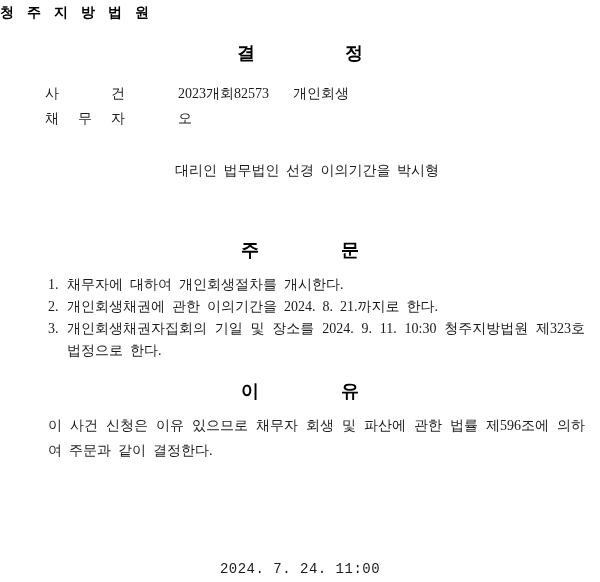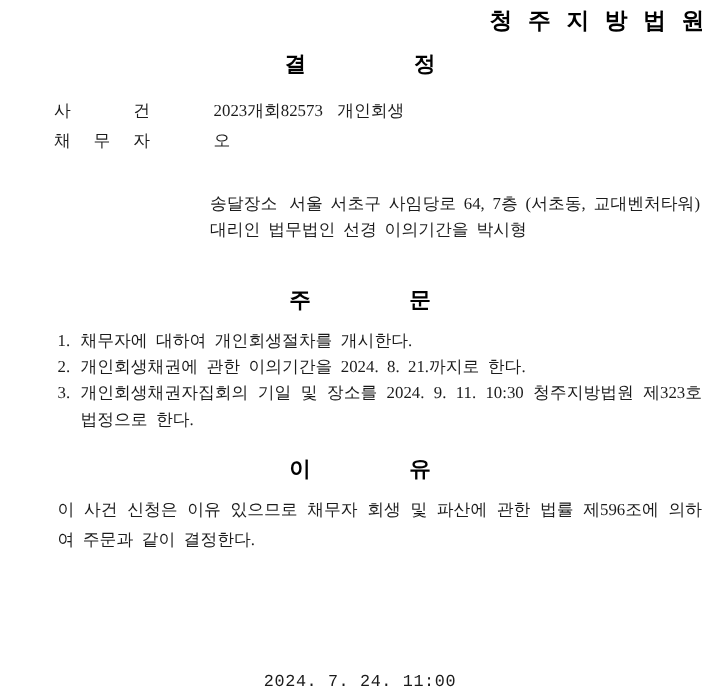--- a/index.html
+++ b/index.html
@@ -11,27 +11,26 @@
     color: #1b1b1b;
     font-family: "Liberation Serif", serif;
     font-size: 14px;
     overflow: hidden;
   }
 
   
   .court-title {
     position: absolute;
     top: 4px; left: 0; right: 0;
-    text-align: right;
+    text-align: left;
     font-family: "Liberation Sans", sans-serif;
     font-weight: 700;
-    font-size: 19px;
+    font-size: 14px;
     color: #000000;
     letter-spacing: 13px;
-    padding-left: 13px; 
   }
   .pair-heading {
     position: absolute;
     left: 0; right: 0;
     display: flex;
     justify-content: center;
     column-gap: 82px;
     font-family: "Liberation Sans", sans-serif;
     font-weight: 700;
     font-size: 18px;
@@ -54,21 +53,21 @@
   .case-label {
     display: flex;
     justify-content: space-between;
     width: 80px;
   }
   .case-value {
     position: absolute;
     left: 133px; top: 0;
     white-space: nowrap;
   }
-  .case-type { margin-left: 12px; }
+  .case-type { margin-left: 24px; }
 
   
   .party-details {
     position: absolute;
     left: 175px; right: 10px; top: 160px;
     line-height: 22px;
     word-spacing: 3px;
   }
   .service-label { margin-right: 10px; }
 
@@ -134,23 +133,20 @@
   <div class="case-row case-row-2">
     <div class="case-label">
       <span>채</span>
       <span>무</span>
       <span>자</span>
     </div>
     <div class="case-value">오</div>
   </div>
 
   <div class="party-details">
-    <div>
-      <span class="service-label">송달장소</span><span>서울 서초구 사임당로 64, 7층 (서초동, 교대벤처타워)</span>
-    </div>
     <div>대리인 법무법인 선경 이의기간을 박시형</div>
   </div>
 
   <div class="pair-heading order-heading">
     <span>주</span>
     <span>문</span>
   </div>
 
   <div class="order-list">
     <div class="order-item">

